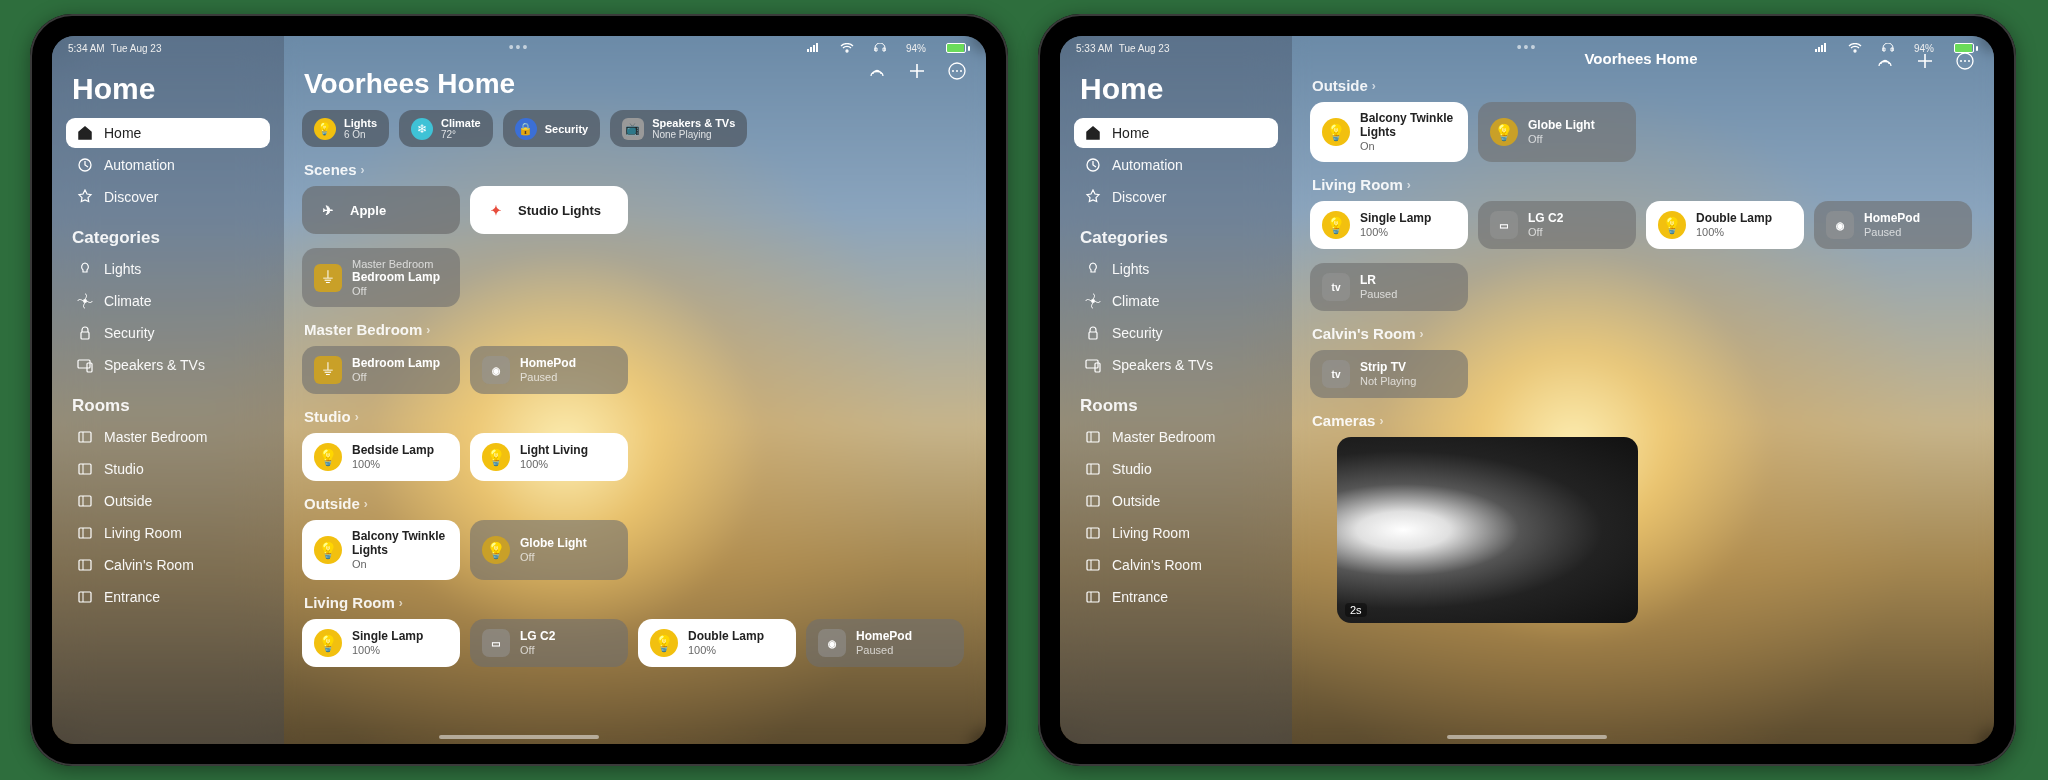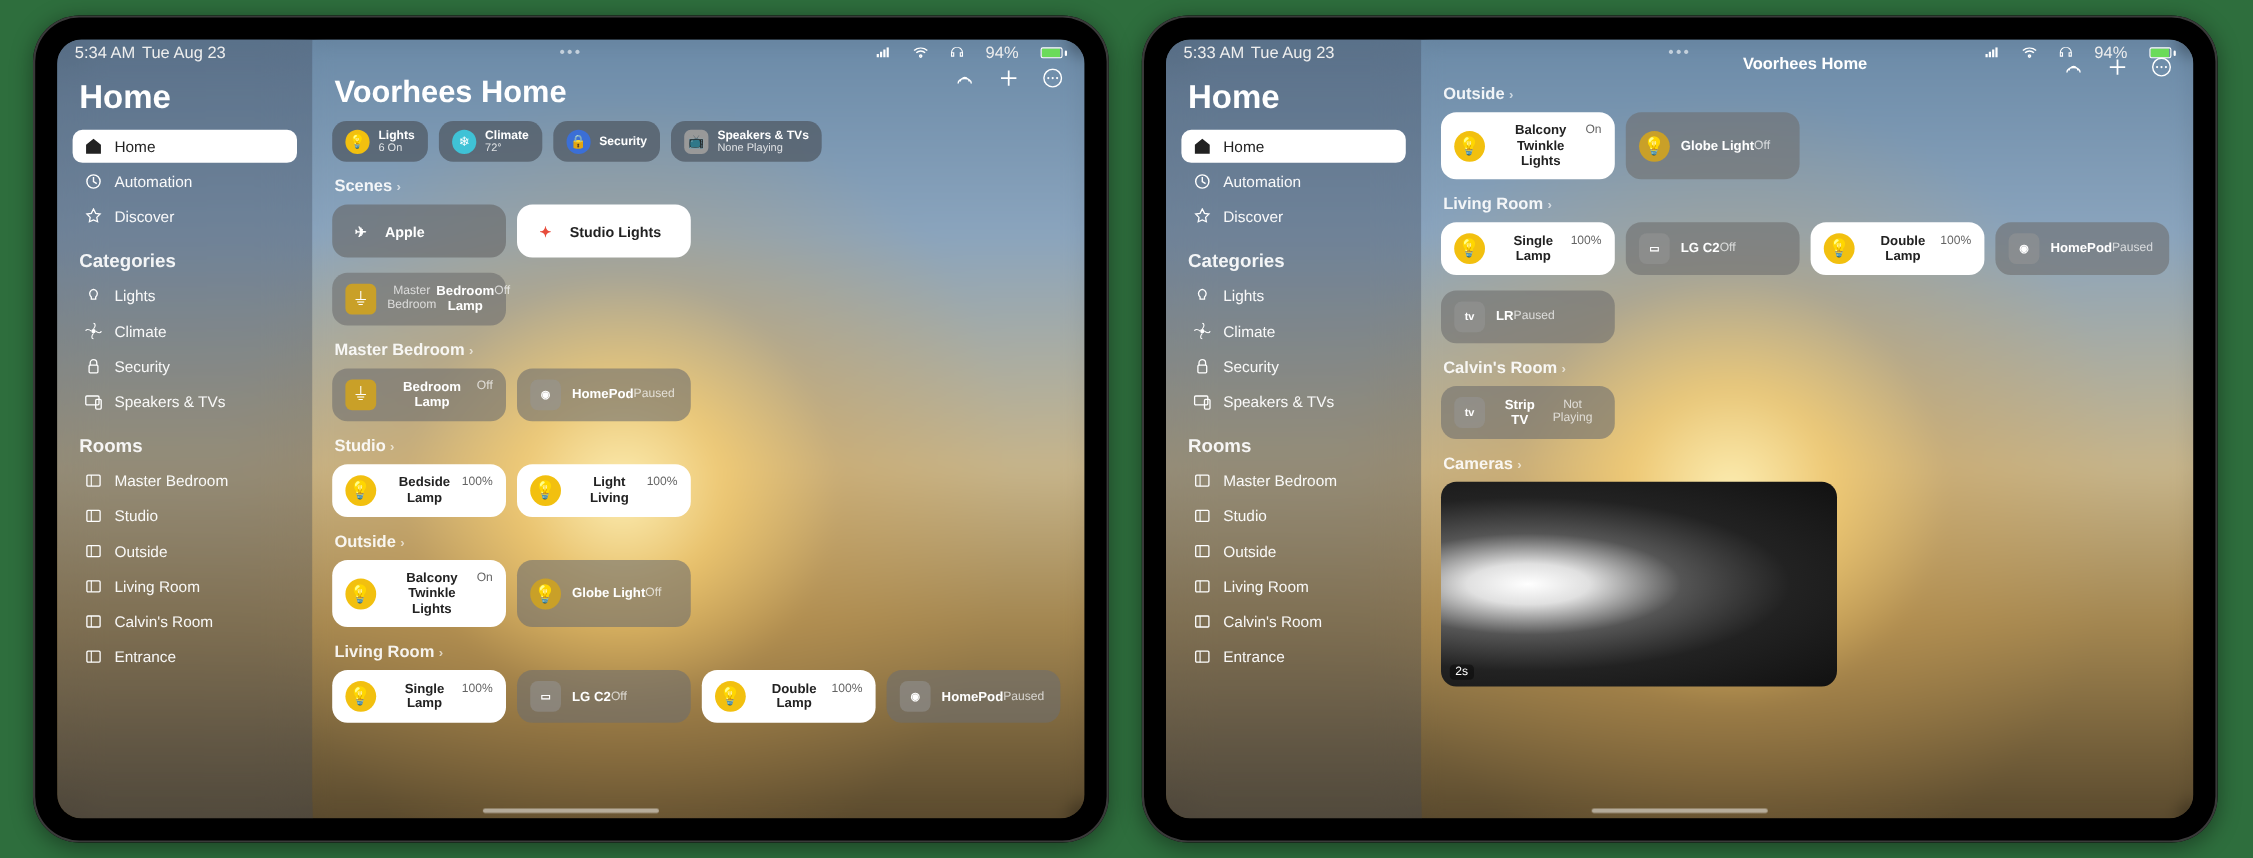--- a/index.html
+++ b/index.html
@@ -32,21 +32,21 @@
       linear-gradient(to bottom, #6b8aa7 0%, #8aa4bd 25%, #c6b48a 55%, #a38650 75%, #5a4a2e 100%);
   }
   .statusbar {
     position: absolute;
     top: 0; left: 0; right: 0;
     height: 24px;
     display: flex;
     justify-content: space-between;
     align-items: center;
     padding: 0 16px;
-    font-size: 15px;
+    font-size: 10px;
     color: #eee;
     z-index: 10;
     font-weight: 500;
   }
   .status-left { display:flex; gap:6px; align-items:center; }
   .status-right { display:flex; gap:20px; align-items:center; }
   .dotdotdot {
     position:absolute; top:3px; left:50%; transform:translateX(-50%);
     font-size:14px; letter-spacing:2px; color:rgba(255,255,255,.6); z-index:10;
   }
@@ -116,33 +116,34 @@
     padding:10px 12px;
     width:158px;
     min-height:46px;
   }
   .tile.off { background:rgba(110,110,110,.6); color:#fff; }
   .tile.on  { background:#fff; color:#222; }
   .tile .tic { width:28px; height:28px; border-radius:50%; display:flex; align-items:center; justify-content:center; flex-shrink:0; }
   .tile.on .tic { background:#f2c00f; color:#fff; }
   .tile.off .tic { background:rgba(180,180,180,.5); color:#fff; }
   .tile .tic.sq { border-radius:7px; background:rgba(150,150,150,.5); font-size:10px; font-weight:600; }
-  .tile .ttxt { display:flex; flex-direction:row; line-height:1.15; font-size:12px;text-align:center; }
+  .tile .ttxt { display:flex; flex-direction:column; line-height:1.15; font-size:12px; }
   .tile .tt { font-weight:600; }
   .tile .ts { opacity:.7; font-size:11px; }
   .scene {
     display:flex; align-items:center; gap:10px;
     border-radius:14px; padding:12px 14px; width:158px; font-size:13px; font-weight:600;
   }
   .scene.off { background:rgba(100,100,100,.6); }
   .scene.on { background:#fff; color:#222; }
   .scene .sic { width:24px; height:24px; display:flex; align-items:center; justify-content:center; }
   .camera-box {
-    width:360px; height:186px; border-radius:14px; overflow:hidden; position:relative;
+    width:301px; height:186px; border-radius:14px; overflow:hidden; position:relative;
     background:radial-gradient(ellipse at 22% 50%, #fff 0%, #e0e0e0 14%, #555 35%, #222 60%, #111 100%);
+    margin-left:27px;
   }
   .cam-ts { position:absolute; left:8px; bottom:6px; font-size:11px; background:rgba(0,0,0,.4); padding:1px 5px; border-radius:4px; }
   .home-indicator {
     position:absolute; bottom:5px; left:50%; transform:translateX(-50%);
     width:160px; height:4px; border-radius:3px; background:rgba(255,255,255,.5);
   }
   
   svg { display:block; }
 </style>
 </head>

